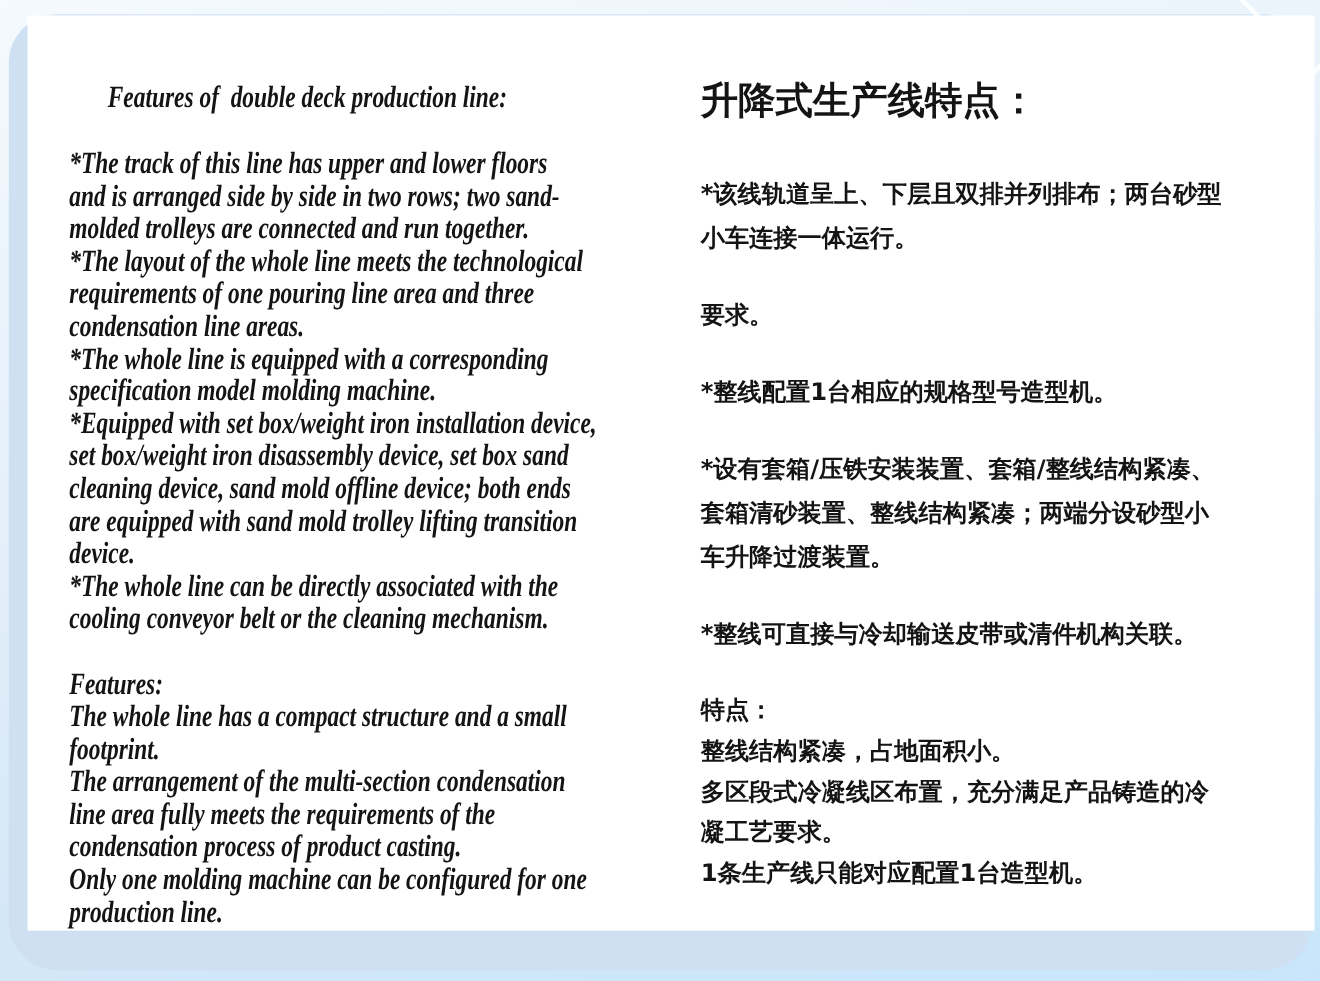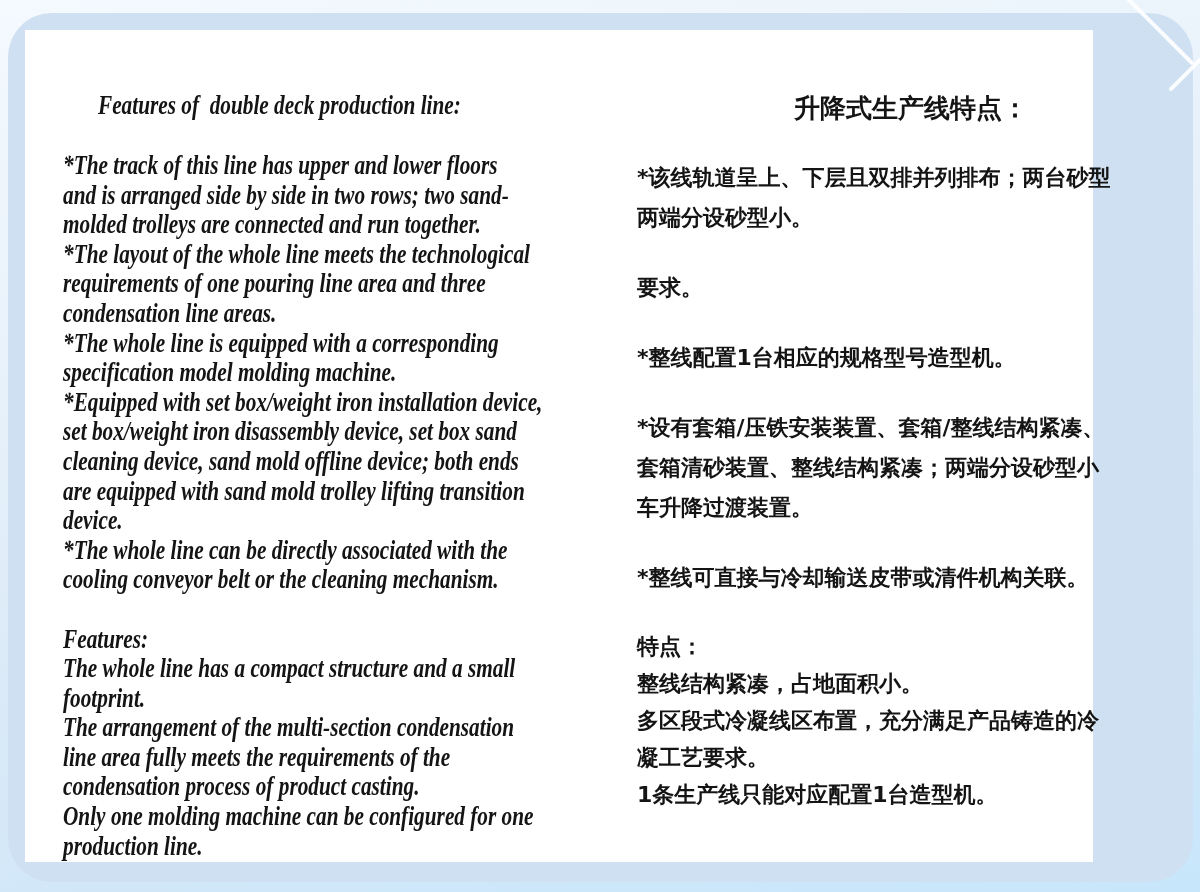--- a/index.html
+++ b/index.html
@@ -21,23 +21,24 @@
   .diag {
     position: absolute;
     width: 4px;
     background: rgba(255,255,255,0.9);
     border-radius: 2px;
   }
   .diag-a { left: 1148px; top: -40px; height: 122px; transform: rotate(-45deg); }
   .diag-b { left: 1203px; top: 5px;  height: 100px; transform: rotate(45deg); }
   .card {
     position: absolute;
-    left: 25px; top: 30px;
-    width: 1068px; height: 832px;
+    left: 25px; top: 14px;
+    width: 1150px; height: 832px;
     background: #ffffff;
+    padding-left: 20px;
   }
   
   .en-col {
     position: absolute;
     left: 38px; top: 58px;
     width: 690px;
     transform: scaleX(0.76);
     transform-origin: 0 0;
     color: #141414;
     font-family: "Liberation Serif", "DejaVu Serif", serif;
@@ -61,25 +62,24 @@
   
   .zh-col {
     position: absolute;
     left: 612px; top: 62px;
     width: 548px;
     color: #141414;
     font-family: "DejaVu Sans", "Liberation Sans", sans-serif;
     font-weight: 700;
   }
   .zh-heading {
-    font-size: 26px;
+    font-size: 34px;
     line-height: 33px;
     height: 33px;
-    margin-bottom: 33px;
-    text-align: center;
+    margin-bottom: 49px;
     white-space: pre;
   }
   .zh-para { margin-bottom: 30px; }
   .zh-para:last-child { margin-bottom: 10px; }
   .zh-line {
     font-size: 22px;
     height: 40px;
     line-height: 40px;
     white-space: pre;
   }
@@ -125,21 +125,21 @@
           <div class="en-line">production line.</div>
         </div>
     </div>
 
     <div class="zh-col">
       <div class="zh-heading">升降式生产线特点：</div>
       <div class="zh-body">
         <div class="zh-para">
 
         <div class="zh-line">*该线轨道呈上、下层且双排并列排布；两台砂型</div>
-            <div class="zh-line">两端分设砂型小。</div>
+            <div class="zh-line">小车连接一体运行。</div>
           </div>
         <div class="zh-para">
 
             <div class="zh-line">要求。</div>
           </div>
         <div class="zh-para">
 
         <div class="zh-line">*整线配置1台相应的规格型号造型机。</div>
           </div>
         <div class="zh-para">

